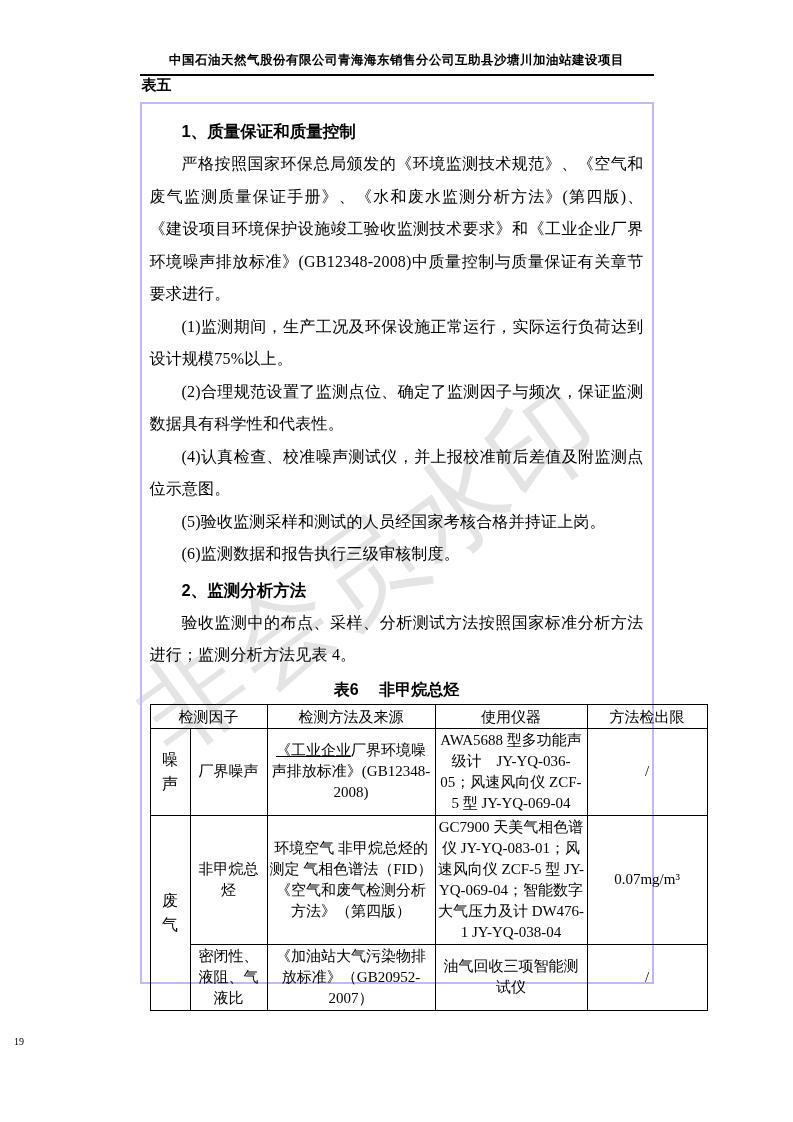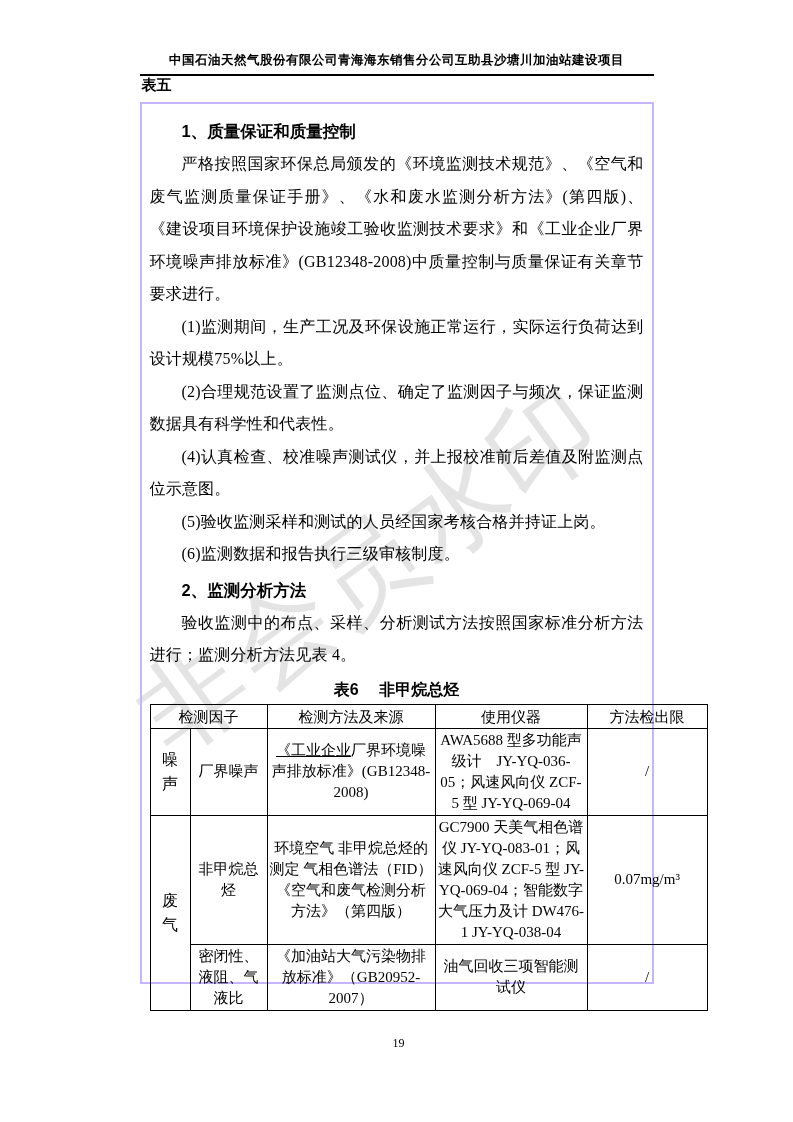--- a/index.html
+++ b/index.html
@@ -106,24 +106,23 @@
     word-break: break-all;
     line-height: 24px;
     font-size: 16px;
   }
   .u { text-decoration: underline; }
   .row-noise { height: 74px; }
   .row-nmhc  { height: 106px; }
   .row-seal  { height: 44px; margin-top: 24px; }
   .page-number {
     position: absolute;
-    left: 4px; right: 0;
+    left: 14px; right: 0;
     top: 1036px;
-    text-align: center;
-    font-size: 12px;
+    font-size: 10px;
     z-index: 1;
   }
 </style>
 </head>
 <body>
 
 <div class="watermark">非会员水印</div>
 
 <div class="sheet">
 

